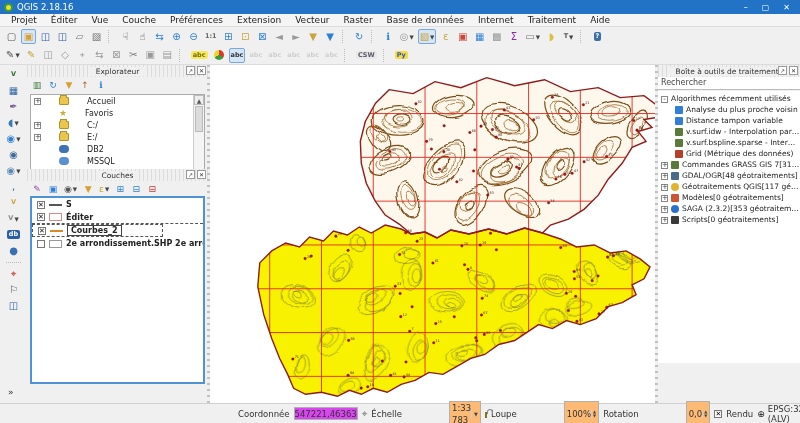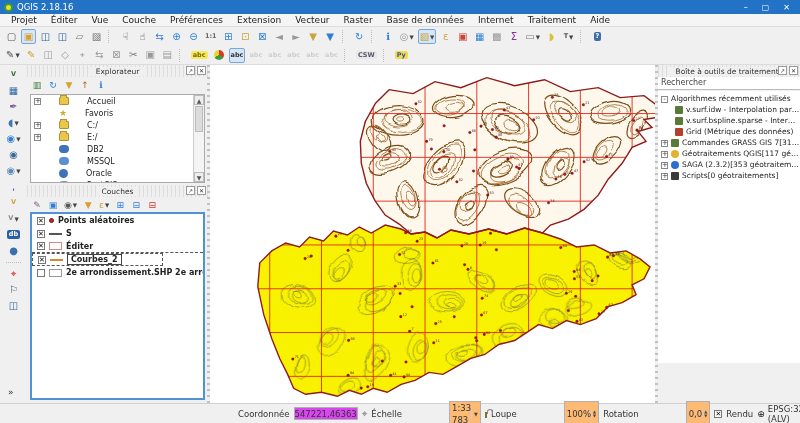--- a/index.html
+++ b/index.html
@@ -58,21 +58,21 @@
   .cyl.db2 { background:#3f72b8; }
   .cyl.mssql { background:#5a8fd0; }
   .cyl.postgis { background:#7e9ab5; }
   .ball { width:9px; height:9px; border-radius:50%; background:#3f72b8; flex:0 0 auto; }
   .vsb { position:absolute; right:0; top:0; bottom:0; width:11px; background:#f4f4f4; border-left:1px solid #ccc; }
   .vsb .ar { height:10px; border:1px solid #bbb; background:#eee; font-size:6px; text-align:center; line-height:9px; color:#555; }
   .vsb .ar.dn { position:absolute; bottom:0; left:0; right:0; }
   .vsb .ar.up { position:absolute; top:0; left:0; right:0; }
   .vsb .thumb { position:absolute; top:11px; left:1px; right:1px; height:26px; background:#dcdcdc; border:1px solid #bbb; }
 
-  #layers { left:27px; top:185px; width:181px; height:218px; }
+  #layers { left:27px; top:169px; width:181px; height:218px; }
   .llist { position:absolute; left:3px; right:3px; top:27px; bottom:3px; background:#fff; border:2px solid #4f93d4; overflow:hidden; }
   .lrow { display:flex; align-items:center; height:13px; padding-left:5px; gap:4px; font-size:8px; font-weight:bold; white-space:nowrap; }
   .cb { width:8px; height:8px; border:1px solid #777; background:#fff; font-size:7px; line-height:7px; text-align:center; color:#111; flex:0 0 auto; }
   .cb.on::after { content:"✕"; }
   .sym-pt { width:5px; height:5px; border-radius:50%; background:#cc2222; border:1px solid #7a1212; flex:0 0 auto; }
   .sym-line { width:13px; height:2px; background:#555; flex:0 0 auto; }
   .sym-line.or { background:#d9882a; }
   .sym-rect { width:13px; height:8px; background:#fff; border:1px solid #d88; flex:0 0 auto; }
   .sym-rect.wh { border-color:#999; }
   .lrow.dashed { border-bottom:1px dashed #555; }
@@ -483,25 +483,20 @@
           <span class="g" style="color: rgb(47, 127, 214);">⊞</span>
         </span>
         <span class="tb" title="collapse-all-layers">
           <span class="g" style="color: rgb(47, 127, 214);">⊟</span>
         </span>
         <span class="tb" title="remove-layer-group">
           <span class="g" style="color: rgb(204, 51, 51);">⊟</span>
         </span>
       </div>
     <div class="llist">
-      <div class="lrow">
-        <span class="cb on"></span>
-        <span class="sym-pt"></span>
-        <span>Points aléatoires</span>
-      </div>
       <div class="lrow">
         <span class="cb on"></span>
         <span class="sym-line"></span>
         <span>S</span>
       </div>
       <div class="lrow dashed">
         <span class="cb on"></span>
         <span class="sym-rect"></span>
         <span>Éditer</span>
       </div>
@@ -842,40 +837,58 @@
         <span class="pbtn">✕</span>
       </span>
     </div>
     <div class="search">Rechercher</div>
     <div class="ttree">
       <div class="trow">
           <span class="exp open"></span>
           <span class="lbl">Algorithmes récemment utilisés</span>
         </div>
       <div class="trow child">
+          <span class="ti ic-blue"></span>
+          <span class="lbl">Analyse du plus proche voisin</span>
+        </div>
+      <div class="trow child">
+          <span class="ti ic-blue"></span>
+          <span class="lbl">Distance tampon variable</span>
+        </div>
+      <div class="trow child">
           <span class="ti ic-grass"></span>
           <span class="lbl">v.surf.idw - Interpolation par la méth...</span>
         </div>
       <div class="trow child">
           <span class="ti ic-grass"></span>
           <span class="lbl">v.surf.bspline.sparse - Interpolation ...</span>
         </div>
       <div class="trow child">
           <span class="ti ic-saga-red"></span>
           <span class="lbl">Grid (Métrique des données)</span>
         </div>
       <div class="trow">
           <span class="exp"></span>
           <span class="ti ic-grass"></span>
           <span class="lbl">Commandes GRASS GIS 7[313 géotraite...</span>
         </div>
       <div class="trow">
           <span class="exp"></span>
+          <span class="ti ic-gdal"></span>
+          <span class="lbl">GDAL/OGR[48 géotraitements]</span>
+        </div>
+      <div class="trow">
+          <span class="exp"></span>
           <span class="ti ic-qgis"></span>
           <span class="lbl">Géotraitements QGIS[117 géotraitements]</span>
+        </div>
+      <div class="trow">
+          <span class="exp"></span>
+          <span class="ti ic-model"></span>
+          <span class="lbl">Modèles[0 géotraitements]</span>
         </div>
       <div class="trow">
           <span class="exp"></span>
           <span class="ti ic-saga"></span>
           <span class="lbl">SAGA (2.3.2)[353 géotraitements]</span>
         </div>
       <div class="trow">
           <span class="exp"></span>
           <span class="ti ic-script"></span>
           <span class="lbl">Scripts[0 géotraitements]</span>

